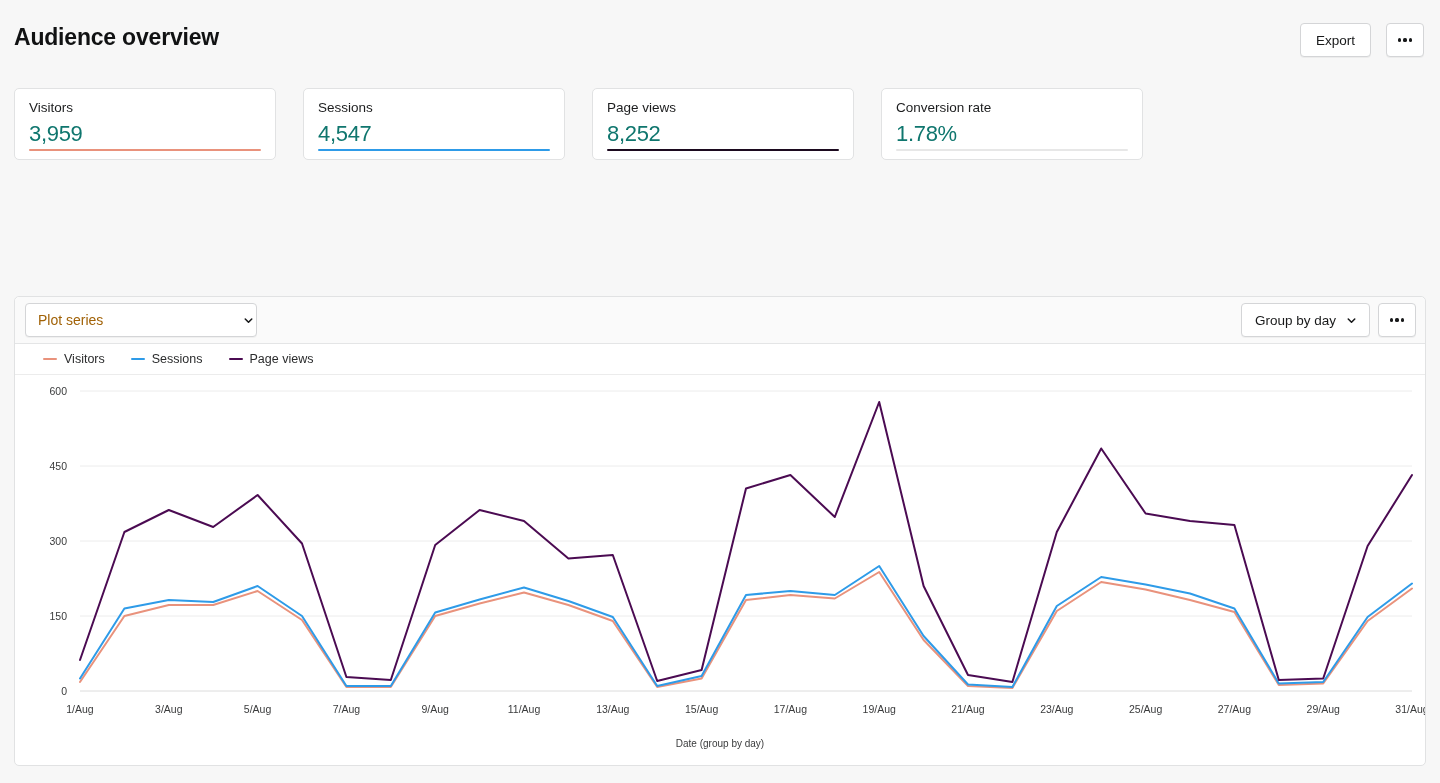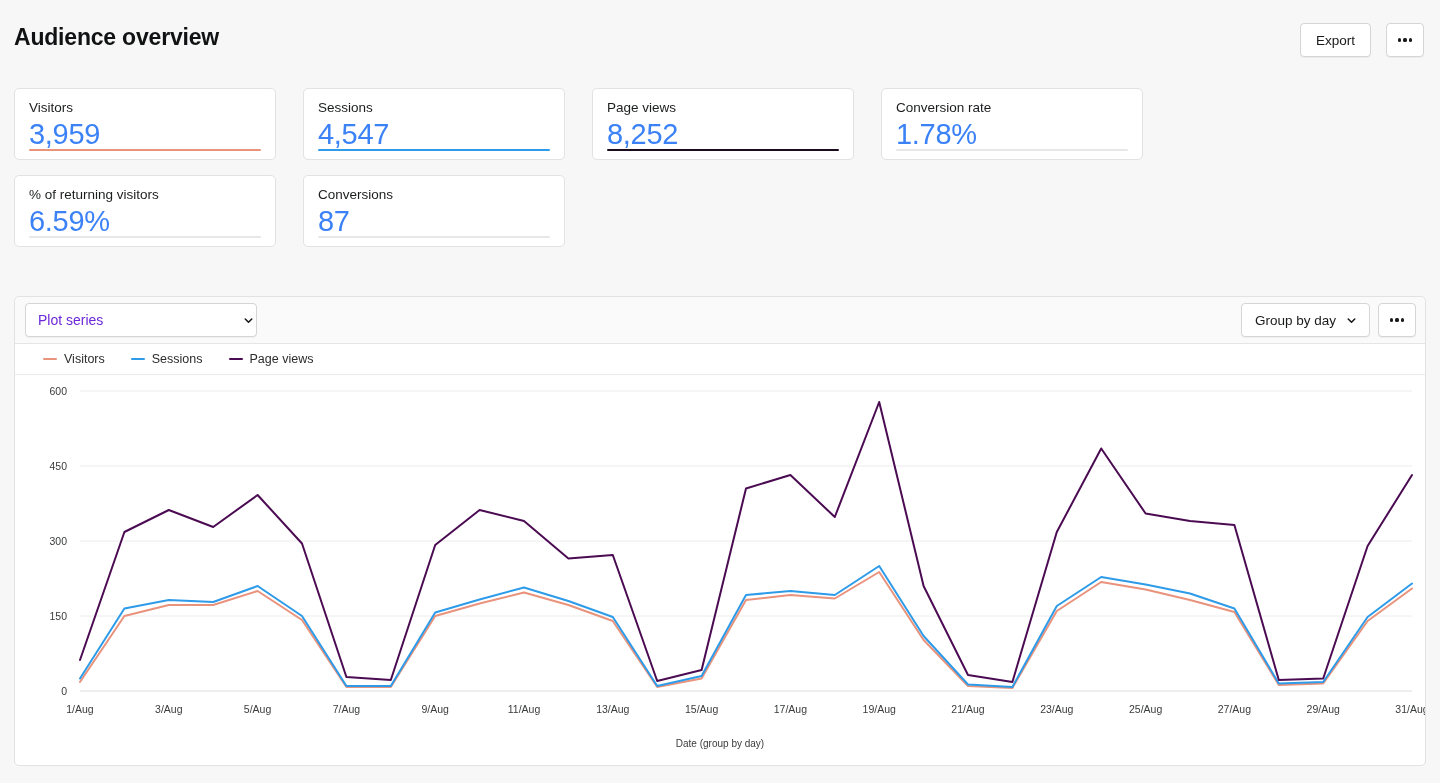--- a/index.html
+++ b/index.html
@@ -50,21 +50,21 @@
     background: #ffffff;
     border: 1px solid #e1e2e3;
     border-radius: 5px;
     width: 262px;
     height: 72px;
     padding: 11px 14px 0 14px;
     position: relative;
   }
   .card-label { font-size: 13.5px; color: #1c1d1e; line-height: 16px; }
   .card-value {
-    font-size: 29px; font-weight: 400; color: #3b82f6;
+    font-size: 22px; font-weight: 400; color: #0f766e;
     margin-top: 3px; letter-spacing: -0.3px; line-height: 30px;
   }
   .card-bar {
     position: absolute; left: 14px; right: 14px; bottom: 8px;
     height: 2px; border-radius: 1px; background: #e5e5e5;
   }
   .card-bar.thick { height: 2.5px; }
 
   
   .chart-panel {
@@ -81,21 +81,21 @@
     border-radius: 5px 5px 0 0;
   }
   .select {
     position: absolute; left: 10px; top: 6px;
     width: 232px; height: 34px;
     background: #ffffff;
     border: 1px solid #d4d5d7;
     border-radius: 4px;
     display: flex; align-items: center;
     padding: 0 1px 0 12px;
-    font-size: 14px; color: #6d28d9;
+    font-size: 14px; color: #a16207;
     cursor: pointer;
     box-shadow: 0 1px 0 rgba(0,0,0,0.04);
   }
   .select .caret { margin-left: auto; }
   .toolbar-right {
     position: absolute; right: 9px; top: 6px;
     display: flex; align-items: center; gap: 8px;
   }
   .select-sm {
     background: #ffffff;
@@ -159,32 +159,20 @@
         <div class="card-bar thick" style="background: rgb(46, 155, 232);"></div>
       </div>
       <div class="card">
         <div class="card-label">Page views</div>
         <div class="card-value">8,252</div>
         <div class="card-bar thick" style="background: rgb(28, 10, 31);"></div>
       </div>
       <div class="card">
         <div class="card-label">Conversion rate</div>
         <div class="card-value">1.78%</div>
-        <div class="card-bar" style="background: rgb(231, 231, 231);"></div>
-      </div>
-    </div>
-    <div class="cards-row">
-      <div class="card">
-        <div class="card-label">% of returning visitors</div>
-        <div class="card-value">6.59%</div>
-        <div class="card-bar" style="background: rgb(231, 231, 231);"></div>
-      </div>
-      <div class="card">
-        <div class="card-label">Conversions</div>
-        <div class="card-value">87</div>
         <div class="card-bar" style="background: rgb(231, 231, 231);"></div>
       </div>
     </div>
   </div>
 
   <div class="chart-panel">
 
     <div class="chart-toolbar">
       <div class="select">
         <span>Plot series</span>

